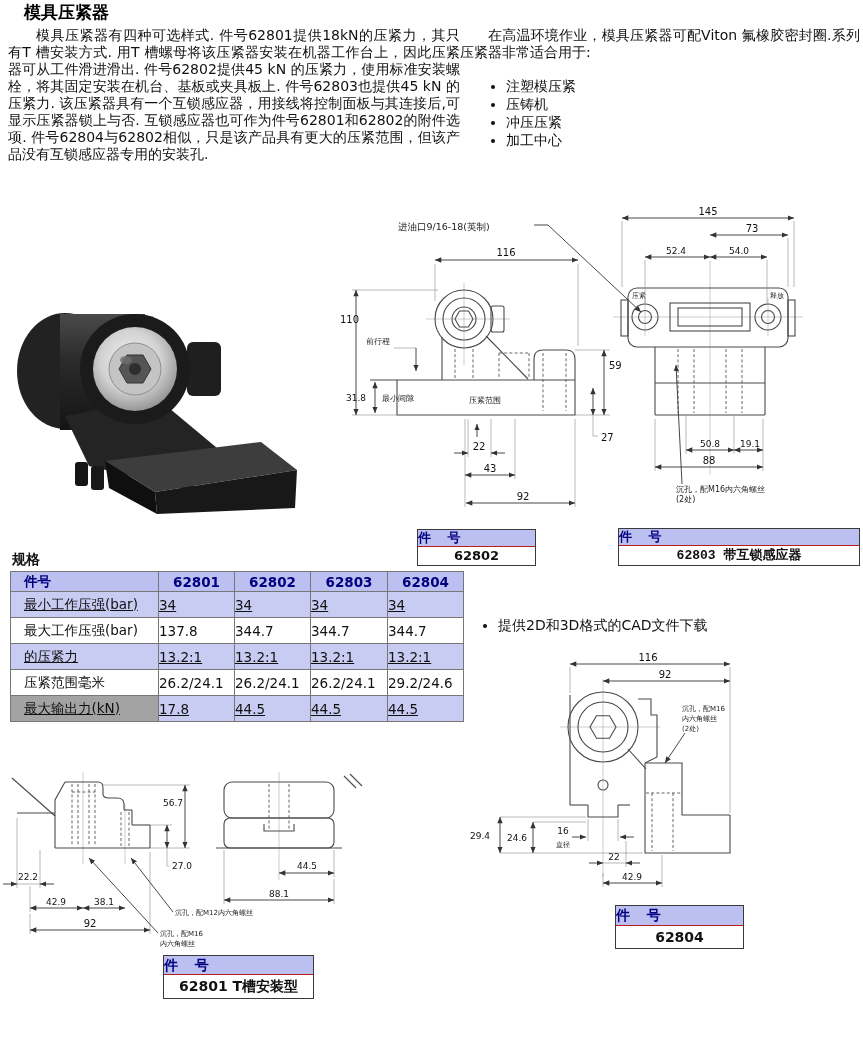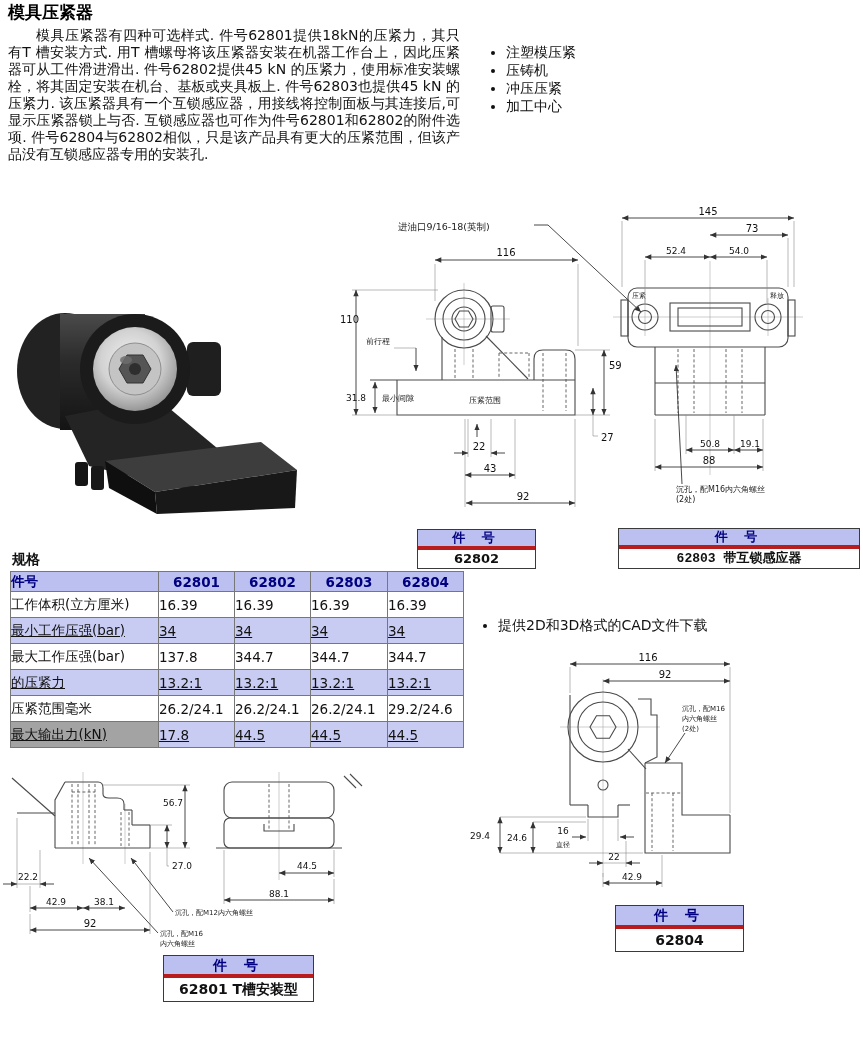--- a/index.html
+++ b/index.html
@@ -1,39 +1,39 @@
 <!DOCTYPE html>
 <html><head>
 <meta charset="utf-8">
 <style>
   html,body{margin:0;padding:0;}
   body{width:863px;height:1043px;background:#ffffff;position:relative;overflow:hidden;
        font-family:"DejaVu Sans","Liberation Sans",sans-serif;color:#111;}
   .abs{position:absolute;}
-  .title{left:8px;top:1px;font-size:17px;font-weight:bold;color:#000;margin:0;}
+  .title{left:24px;top:1px;font-size:17px;font-weight:bold;color:#000;margin:0;}
   .para{font-size:14px;line-height:17px;text-align:justify;text-indent:2em;margin:0;}
   .para-left{left:8px;top:27px;width:452px;}
   .para-right{left:460px;top:27px;width:400px;}
   .apps{margin:16px 0 0 0;padding-left:46px;}
   .apps li{font-size:14px;line-height:18px;list-style:disc;}
   .cad{left:472px;top:616px;width:385px;margin:0;padding-left:26px;}
   .cad li{font-size:14px;line-height:18px;list-style:disc;}
   
   .pn{border:1px solid #3a3a3a;background:#fff;}
-  .pn-h{background:#bcc0f0;color:#000080;font-weight:bold;text-align:center;
-        border-bottom:4px solid #b91c1c;letter-spacing:6px;font-size:13px;}
+  .pn-h{background:#bcc0f0;color:#000080;font-weight:bold;text-align:left;
+        border-bottom:1px solid #b91c1c;letter-spacing:6px;font-size:13px;}
   .pn-v{background:#ffffff;color:#111;font-weight:bold;text-align:center;font-size:13px;}
   
   .spec-title{left:12px;top:551px;font-size:14px;font-weight:bold;}
   table.spec{left:10px;top:571px;border-collapse:collapse;table-layout:fixed;
              border:1px solid #2a2a2a;background:#fff;}
   table.spec th,table.spec td{border:1px solid #777;font-size:13.5px;padding:0;height:25px;
              font-weight:normal;overflow:hidden;white-space:nowrap;}
   table.spec tr.hrow th{background:#bcc0f0;color:#000080;font-weight:bold;height:19px;}
-  table.spec th.lab,table.spec td.lab{text-align:left;padding-left:0;}
+  table.spec th.lab,table.spec td.lab{text-align:left;padding-left:13px;}
   table.spec tr.alt td{background:#c8ccf2;text-decoration:underline;}
   
   svg .ol{stroke:#4a4a4a;fill:none;stroke-width:1.1;}
   svg .dl{stroke:#333;fill:none;stroke-width:0.9;}
   svg .xl{stroke:#8a8a8a;fill:none;stroke-width:0.6;}
   svg .hd{stroke:#555;fill:none;stroke-width:0.9;stroke-dasharray:3 2.2;}
   svg .cl{stroke:#9a9a9a;fill:none;stroke-width:0.5;}
   svg text{fill:#111;}
   svg text.d{font-size:10px;}
   svg text.d9{font-size:9px;}
@@ -43,20 +43,21 @@
   svg text.end{text-anchor:end;}
 </style>
 </head>
 <body>
 
 <h1 class="abs title">模具压紧器</h1>
 
 <p class="abs para para-left">模具压紧器有四种可选样式. 件号62801提供18kN的压紧力，其只有T 槽安装方式. 用T 槽螺母将该压紧器安装在机器工作台上，因此压紧器可从工件滑进滑出. 件号62802提供45 kN 的压紧力，使用标准安装螺栓，将其固定安装在机台、基板或夹具板上. 件号62803也提供45 kN 的压紧力. 该压紧器具有一个互锁感应器，用接线将控制面板与其连接后,可显示压紧器锁上与否. 互锁感应器也可作为件号62801和62802的附件选项. 件号62804与62802相似，只是该产品具有更大的压紧范围，但该产品没有互锁感应器专用的安装孔.</p>
 
 <div class="abs para-right">
+  <p class="para">在高温环境作业，模具压紧器可配Viton 氟橡胶密封圈.系列压紧器非常适合用于:</p>
   <ul class="apps">
     <li>注塑模压紧</li>
     <li>压铸机</li>
     <li>冲压压紧</li>
     <li>加工中心</li>
   </ul>
 </div>
 
 <svg class="abs" style="left:5px;top:276px;" width="300" height="240" viewBox="0 0 300 240">
   <defs>
@@ -264,27 +265,20 @@
       <col style="width:76px">
     </colgroup>
   <tbody>
       <tr class="hrow">
     <th class="lab">件号</th>
     <th>62801</th>
     <th>62802</th>
     <th>62803</th>
     <th>62804</th>
   </tr>
-  <tr>
-    <td class="lab">工作体积(立方厘米)</td>
-    <td>16.39</td>
-    <td>16.39</td>
-    <td>16.39</td>
-    <td>16.39</td>
-  </tr>
   <tr class="alt">
     <td class="lab" style="background:#c8ccf2">最小工作压强(bar)</td>
     <td>34</td>
     <td>34</td>
     <td>34</td>
     <td>34</td>
   </tr>
   <tr>
     <td class="lab">最大工作压强(bar)</td>
     <td>137.8</td>

